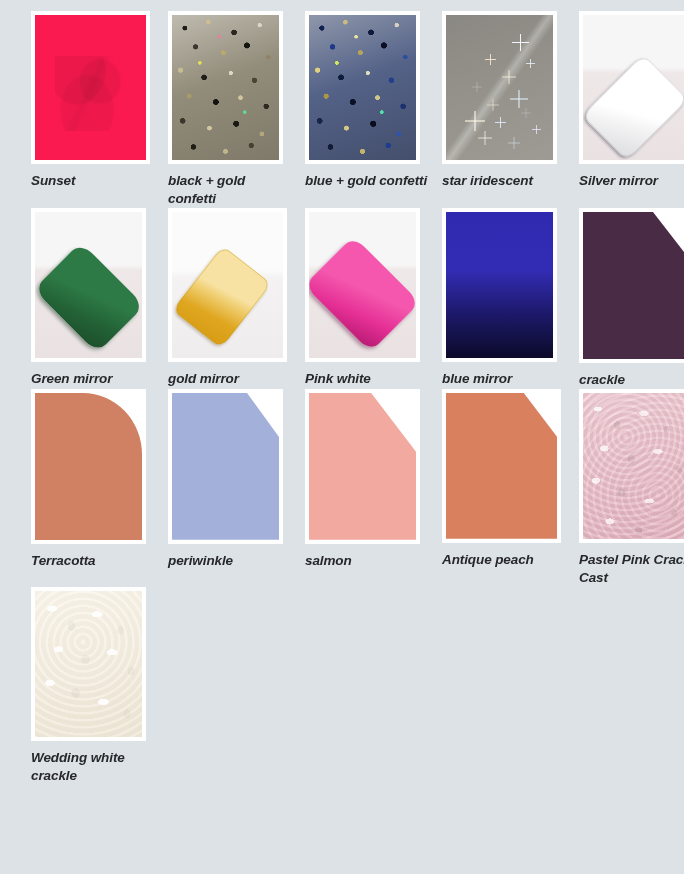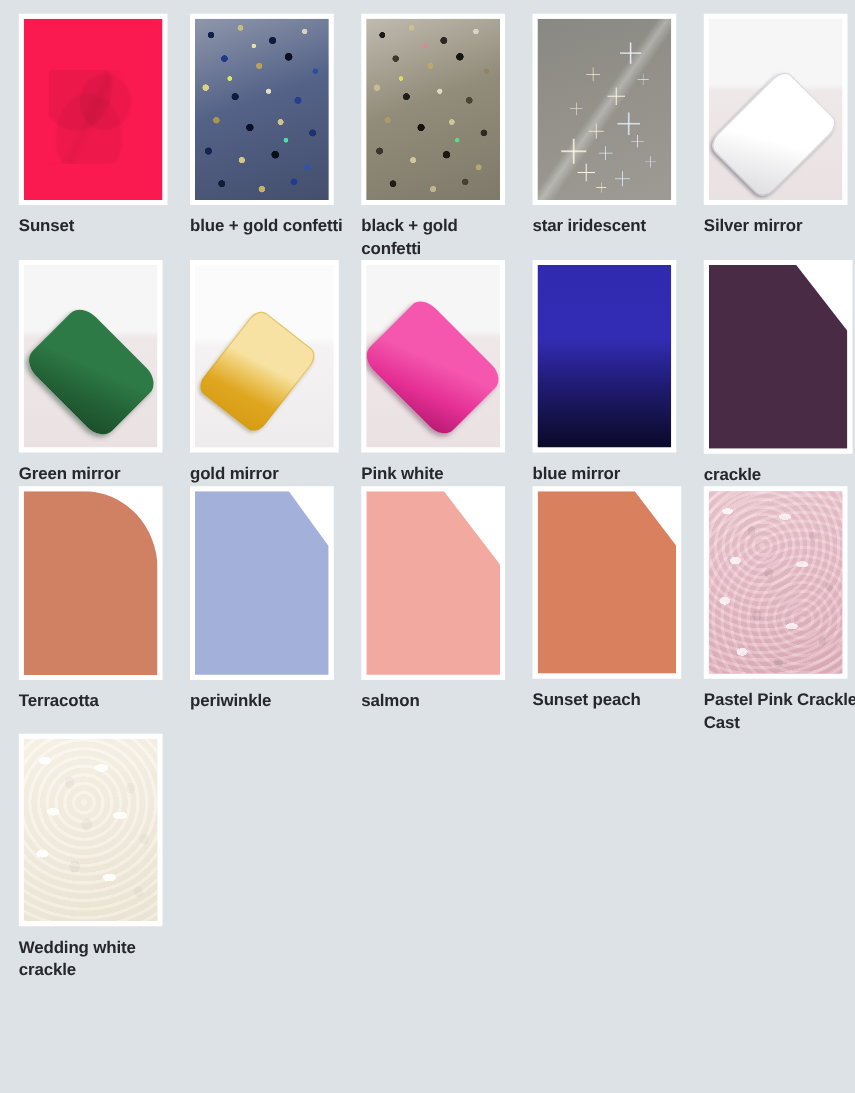--- a/index.html
+++ b/index.html
@@ -14,22 +14,23 @@
     background: #dde2e6;
     font-family: "Liberation Sans", sans-serif;
     overflow: hidden;
   }
 
   .swatch-grid {
     display: grid;
     grid-template-columns: repeat(5, 133px);
     column-gap: 4px;
     width: 684px;
-    padding-left: 15px;
+    padding-left: 31px;
     padding-top: 11px;
+    font-style: italic;
   }
 
   .swatch-cell {
     display: block;
     cursor: pointer;
     -webkit-user-select: none;
     user-select: none;
   }
 
   
@@ -343,33 +344,33 @@
         <div class="fill" style="background:#fa1a4f;"></div>
         <div class="ghost-print"></div>
       </div>
     </div>
     <div class="label">Sunset</div>
   </div>
 
   <div class="swatch-cell row-1">
     <div class="frame wide">
       <div class="media">
+        <div class="confetti"></div>
+      </div>
+    </div>
+    <div class="label">black + gold confetti</div>
+  </div>
+
+  <div class="swatch-cell row-1">
+    <div class="frame wide">
+      <div class="media">
         <div class="confetti blue"></div>
       </div>
     </div>
     <div class="label">blue + gold confetti</div>
-  </div>
-
-  <div class="swatch-cell row-1">
-    <div class="frame wide">
-      <div class="media">
-        <div class="confetti"></div>
-      </div>
-    </div>
-    <div class="label">black + gold confetti</div>
   </div>
 
   <div class="swatch-cell row-1">
     <div class="frame wide">
       <div class="media">
         <div class="stars">
           <span class="sp" style="left:62%;top:13%;width:17px;height:17px;color:rgba(245,250,255,.95)"></span>
           <span class="sp" style="left:36%;top:27%;width:11px;height:11px;color:rgba(255,235,210,.85)"></span>
           <span class="sp" style="left:75%;top:30%;width:9px;height:9px;color:rgba(235,245,255,.8)"></span>
           <span class="sp" style="left:52%;top:38%;width:14px;height:14px;color:rgba(255,250,225,.9)"></span>
@@ -483,21 +484,21 @@
     </div>
     <div class="label">salmon</div>
   </div>
 
   <div class="swatch-cell row-4">
     <div class="frame">
       <div class="media">
         <div class="cutcorner tall" style="background:#d9805f;"></div>
       </div>
     </div>
-    <div class="label">Sunset peach</div>
+    <div class="label">Antique peach</div>
   </div>
 
 
   <div class="swatch-cell row-4">
     <div class="frame wide">
       <div class="media">
         <div class="crackle"></div>
       </div>
     </div>
     <div class="label">Pastel Pink Crackle Cast</div>

